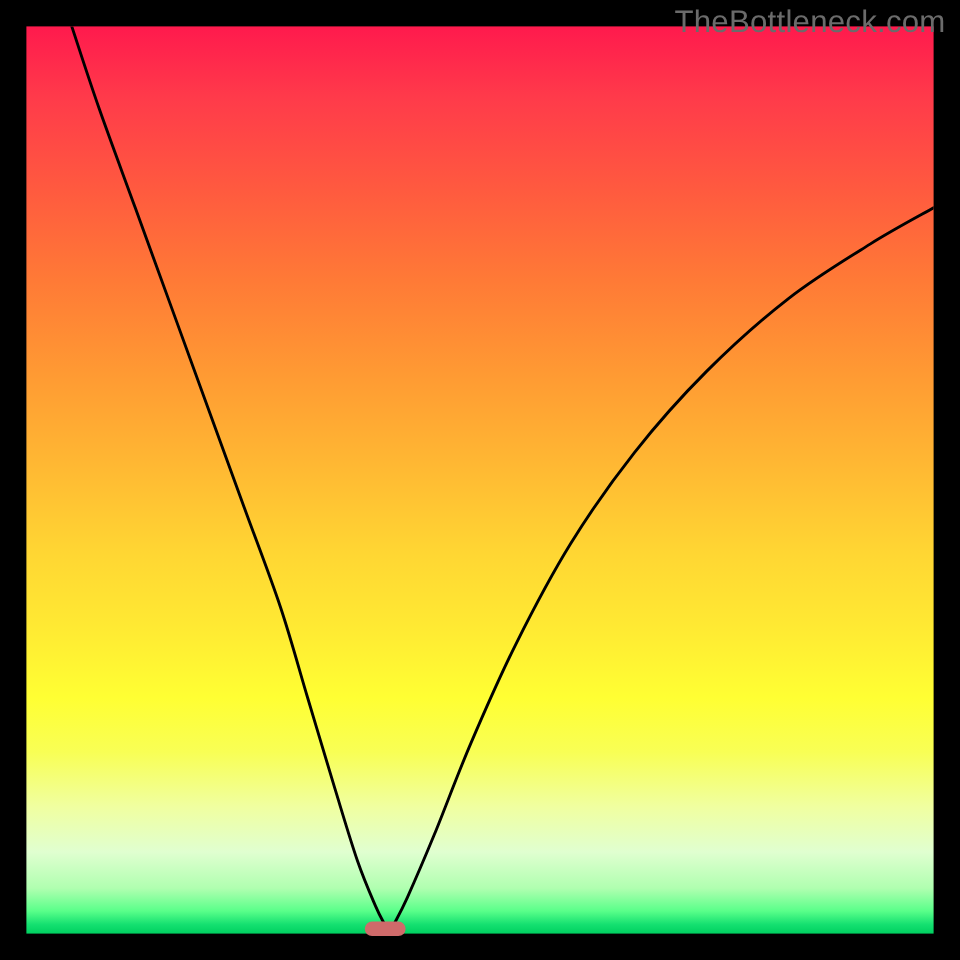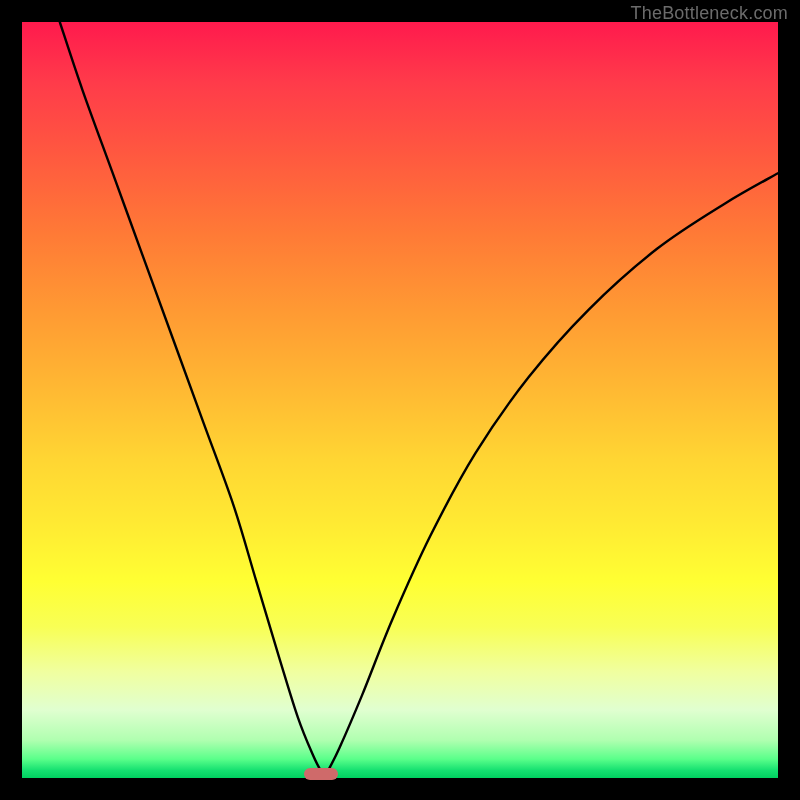--- a/index.html
+++ b/index.html
@@ -33,21 +33,21 @@
       #b0ffb0 95%,
       #5aff8a 97.5%,
       #14e070 99%,
       #00d060 100%);
   }
   .watermark {
     position: absolute;
     top: 3px;
     right: 12px;
     color: #6b6b6b;
-    font-size: 18px;
+    font-size: 26px;
     font-weight: 500;
     letter-spacing: 0.2px;
     user-select: none;
   }
   svg.curve {
     position: absolute;
     left: 0;
     top: 0;
     width: 756px;
     height: 756px;

